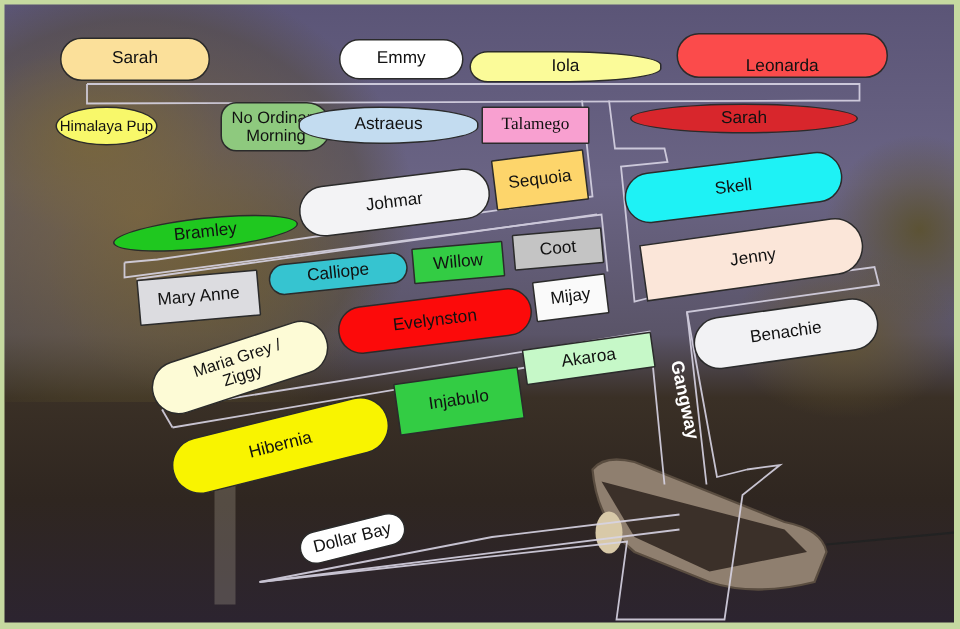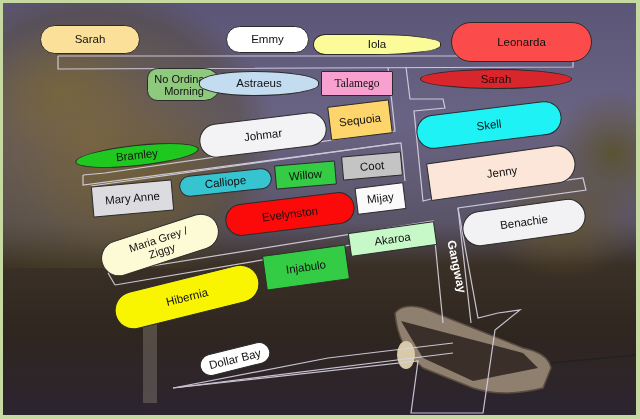--- a/index.html
+++ b/index.html
@@ -65,24 +65,27 @@
   </div>
   <div class="berth" style="left:144px;top:17px;width:74px;height:33px;background:#8ec97e;border-radius:14px 22px 22px 14px;font-size:11px;line-height:12px;margin-top:48px;">
     <span>No Ordinary Morning</span>
   </div>
   <div class="berth pill" style="left:223px;top:23px;width:83px;height:27px;background:#ffffff;">
     <span>Emmy</span>
   </div>
   <div class="berth ellipse" style="left:310px;top:31px;width:128px;height:21px;background:#fbfb99;border-radius:14px 60% 60% 14px / 12px 50% 50% 12px;">
     <span>Iola</span>
   </div>
-  <div class="berth pill" style="left:448px;top:19px;width:141px;height:40px;background:#fb4b4b;">
+  <div class="berth pill" style="left:448px;top:19px;width:141px;height:30px;background:#fb4b4b;align-items:flex-end;">
     <span>Leonarda</span>
   </div>
 
+  <div class="berth ellipse" style="left:34px;top:68px;width:68px;height:26px;background:#f8f86a;font-size:10px;line-height:11px;">
+    <span>Himalaya Pup</span>
+  </div>
   <div class="berth" style="left:196px;top:68px;width:120px;height:25px;background:#c3dcf0;border-radius:50% 60% 60% 50% / 50%;">
     <span>Astraeus</span>
   </div>
   <div class="berth rect" style="left:318px;top:68px;width:72px;height:25px;background:#f8a0d0;font-family:Liberation Serif, serif;">
     <span>Talamego</span>
   </div>
   <div class="berth ellipse" style="left:417px;top:66px;width:152px;height:20px;background:#d8262c;align-items:center;">
     <span>Sarah</span>
   </div>
 

